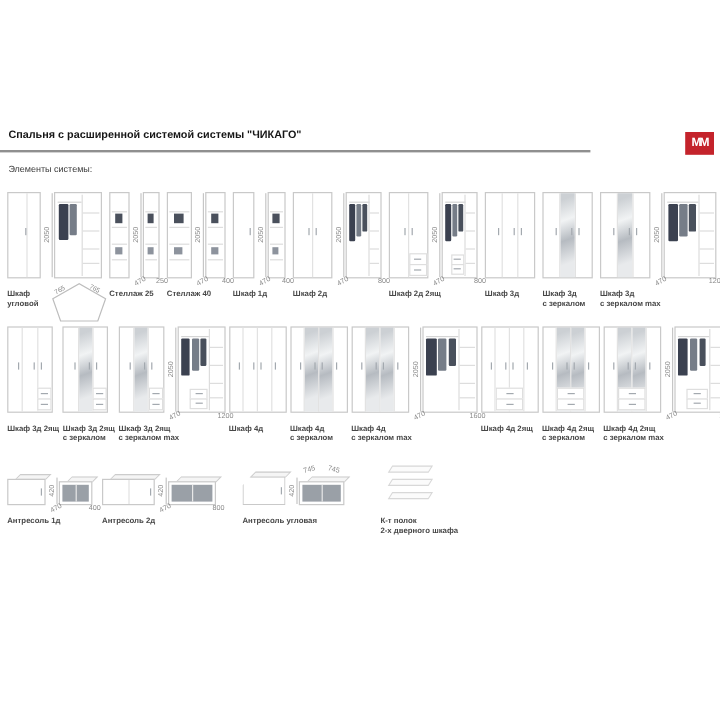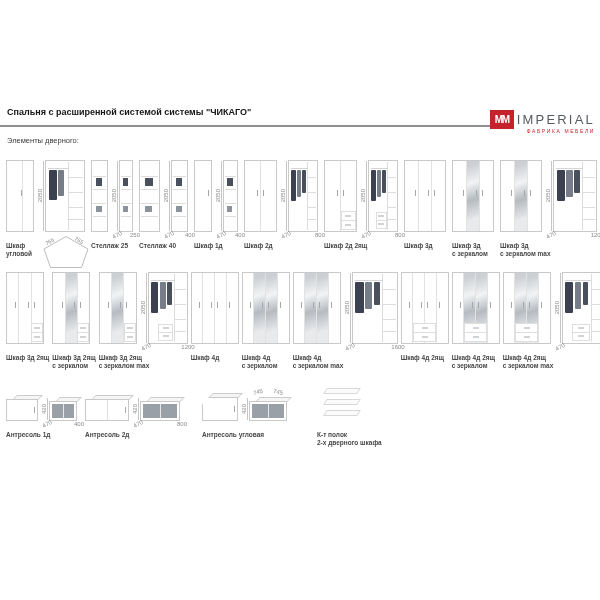--- a/index.html
+++ b/index.html
@@ -65,26 +65,22 @@
 
   .pent{position:absolute;top:calc(100% + 4px);left:-3px}
 </style>
 </head>
 <body>
 
 <div class="title">Спальня с расширенной системой системы "ЧИКАГО"</div>
 <div class="rule"></div>
 <div class="logo">
   <div class="logo-mark">MM</div>
-  <div class="logo-text">
-    <div class="logo-name">IMPERIAL</div>
-    <div class="logo-tag">ФАБРИКА МЕБЕЛИ</div>
-  </div>
 </div>
-<div class="subtitle">Элементы дверного:</div>
+<div class="subtitle">Элементы системы:</div>
 
 <div id="catalog">
     <div class="row row1">
       <div class="item">
         <div class="views">
           <div class="view">
             <div class="draw" style="width: 28px; height: 72px;">
               <div class="vLine" style="left: 58%;"></div>
               <i class="handle" style="left: 52%;"></i>
             </div>

